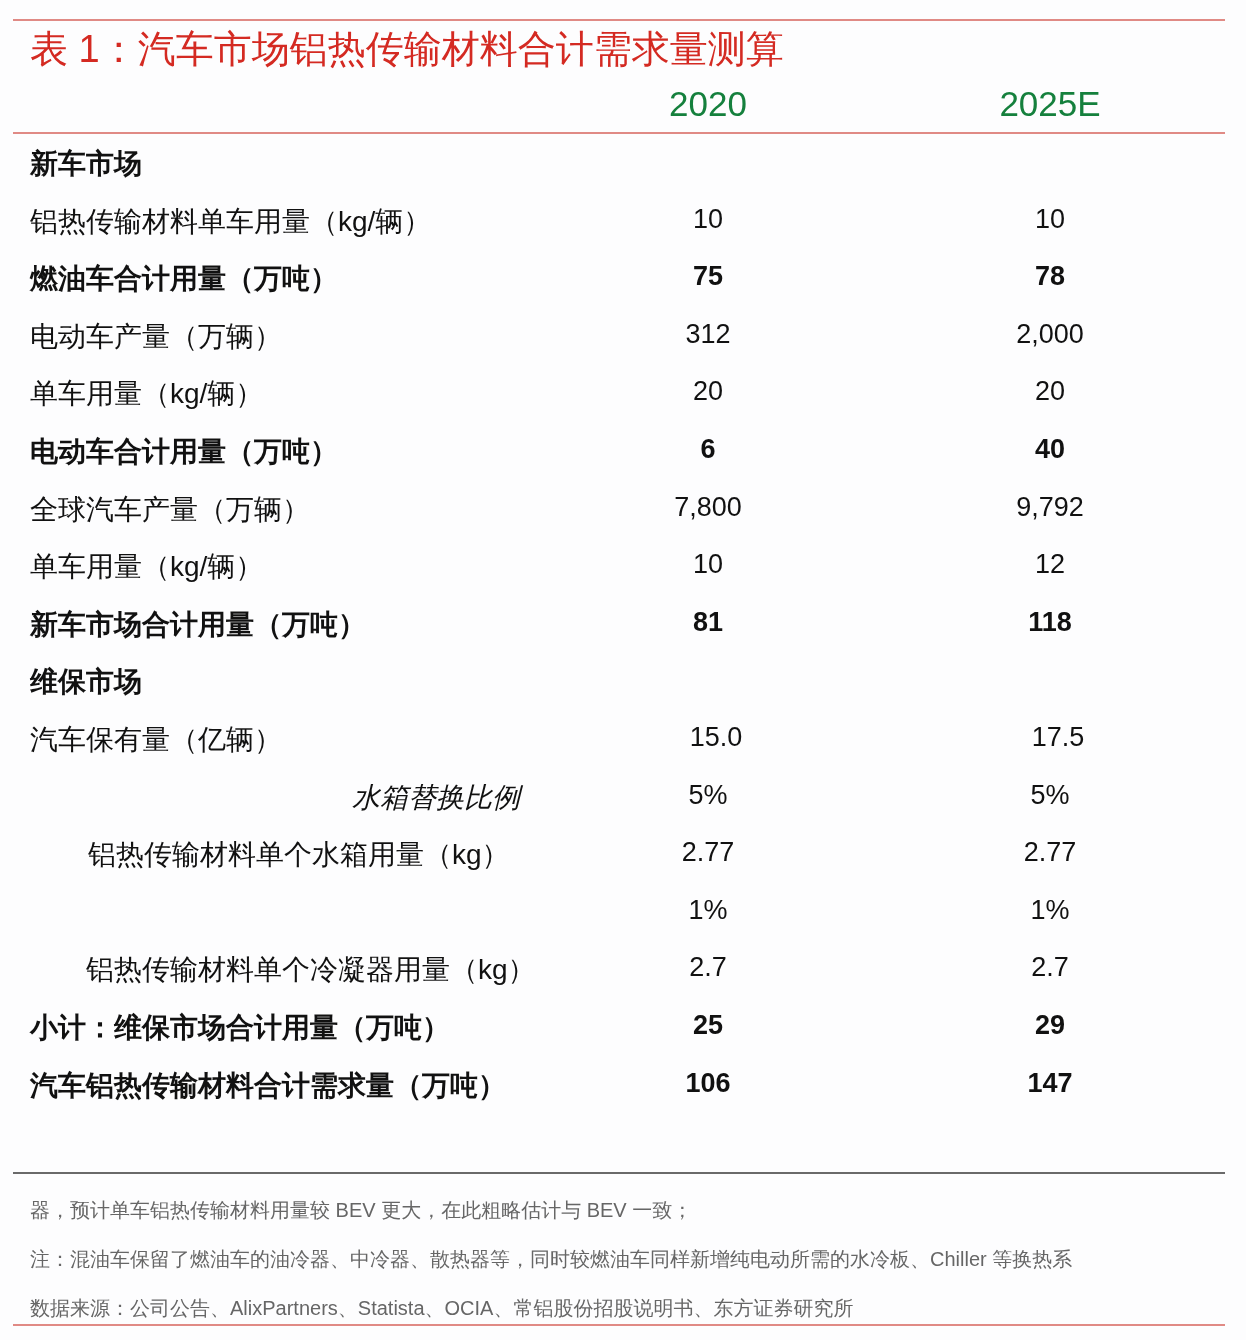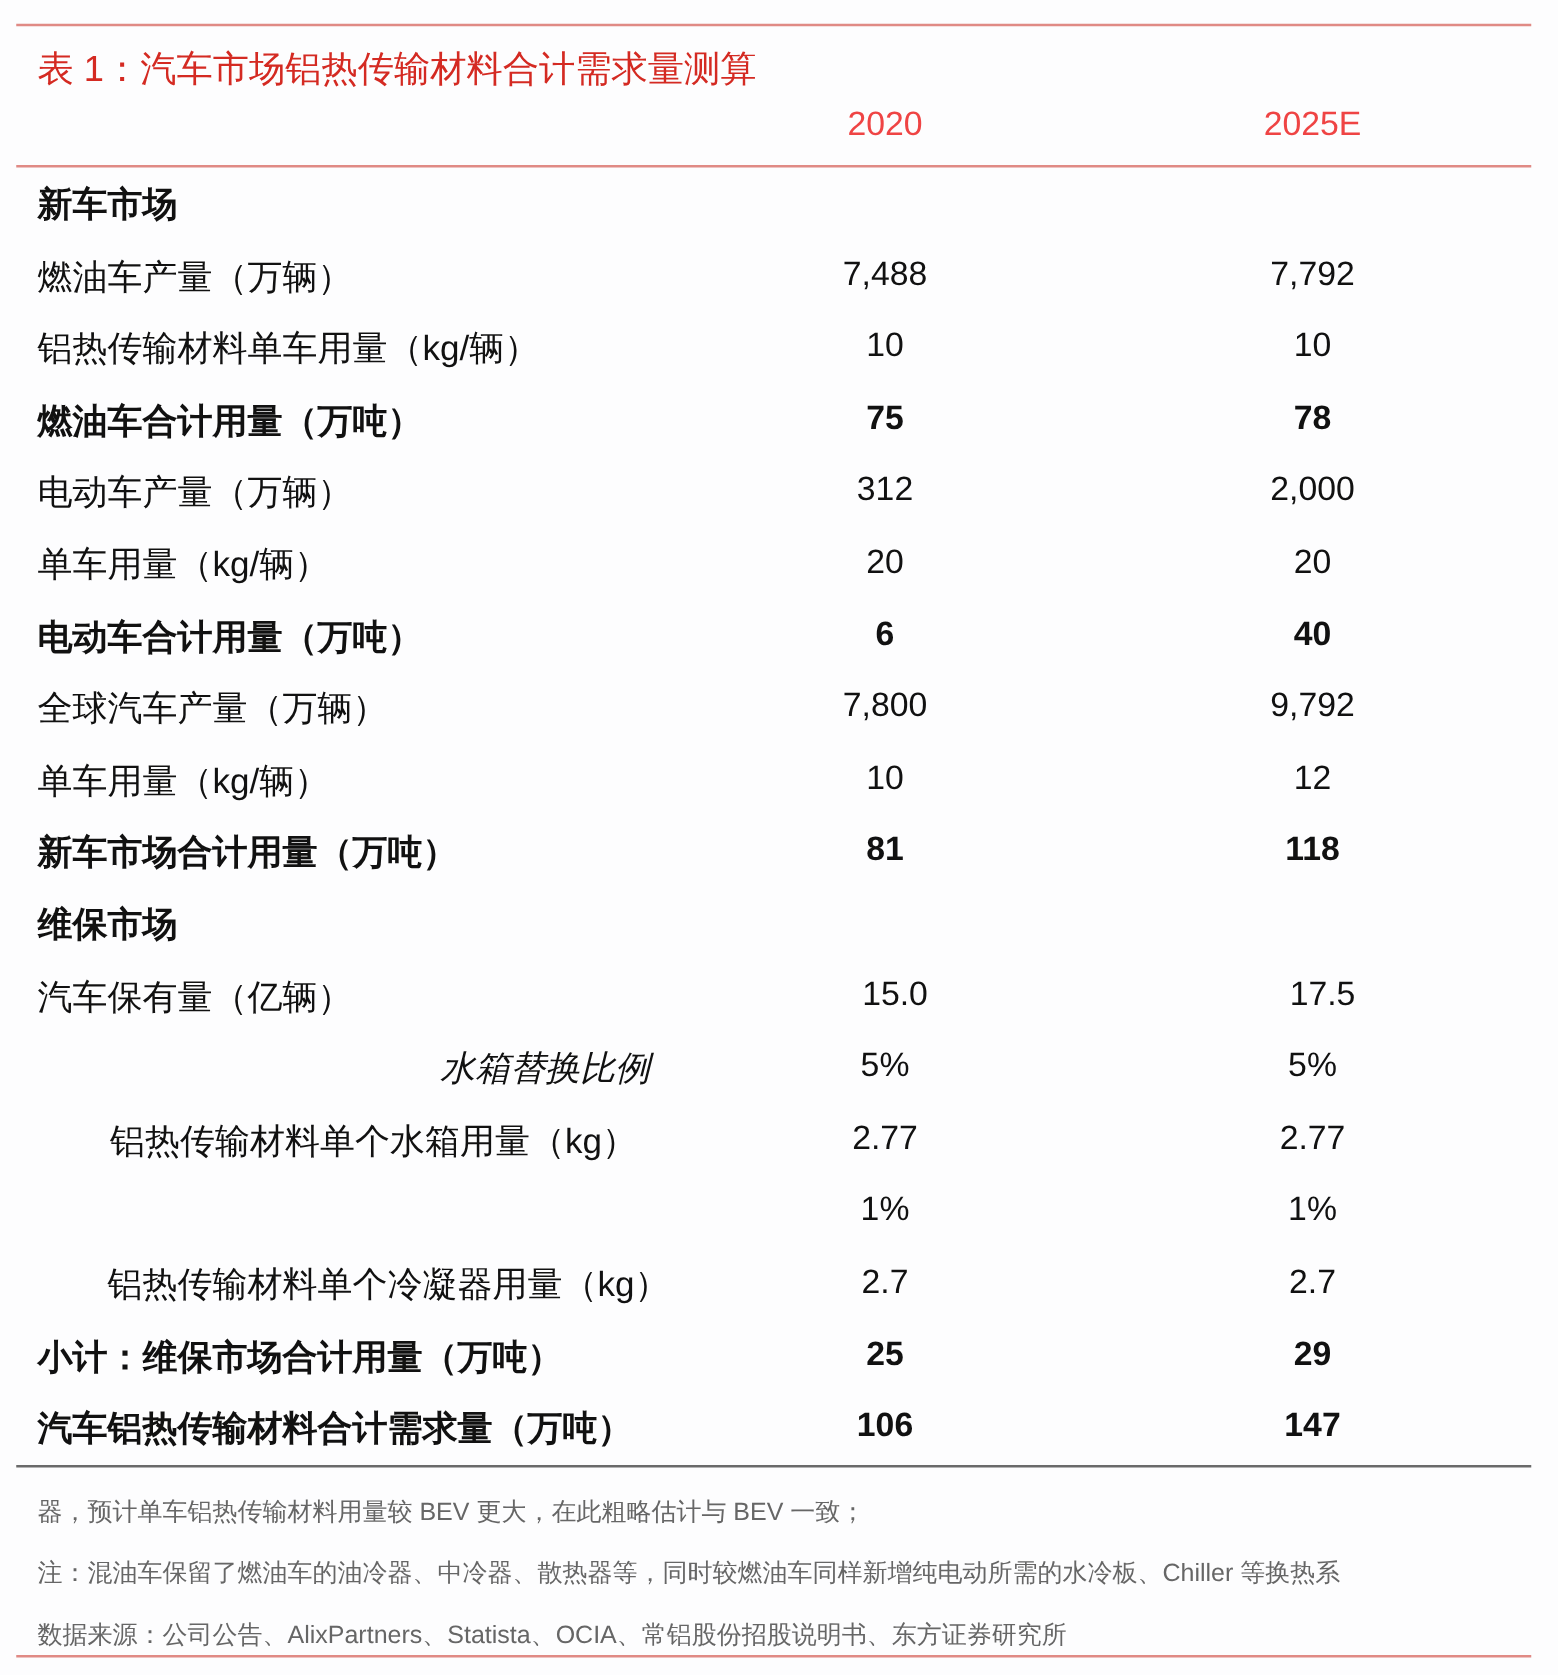--- a/index.html
+++ b/index.html
@@ -20,31 +20,31 @@
     left: 13px;
     width: 1212px;
     height: 2px;
   }
   .rule.red { background: #e08a85; }
   .rule.dark { background: #6a6a6a; height: 2px; }
 
   .title {
     position: absolute;
     left: 30px;
-    top: 36px;
-    font-size: 29px;
+    top: 24px;
+    font-size: 38px;
     color: #d42a22;
     letter-spacing: 0px;
     white-space: nowrap;
   }
   .col-head {
     position: absolute;
     top: 84px;
-    font-size: 27px;
-    color: #ef4444;
+    font-size: 35px;
+    color: #15803d;
     text-align: center;
     width: 200px;
   }
   .col-head.c1 { left: 608px; }
   .col-head.c2 { left: 950px; }
 
   .table {
     position: absolute;
     left: 0;
     top: 134px;
@@ -108,25 +108,20 @@
 <div class="col-head c1">2020</div>
 <div class="col-head c2">2025E</div>
 
 <div class="rule red" style="top:132px;"></div>
 
 <div class="table">
   <div class="row section">
     <span class="label">新车市场</span>
   </div>
   <div class="row">
-    <span class="label">燃油车产量（万辆）</span>
-    <span class="val v1">7,488</span>
-    <span class="val v2">7,792</span>
-  </div>
-  <div class="row">
     <span class="label">铝热传输材料单车用量（kg/辆）</span>
     <span class="val v1">10</span>
     <span class="val v2">10</span>
   </div>
   <div class="row bold">
     <span class="label">燃油车合计用量（万吨）</span>
     <span class="val v1">75</span>
     <span class="val v2">78</span>
   </div>
   <div class="row">

